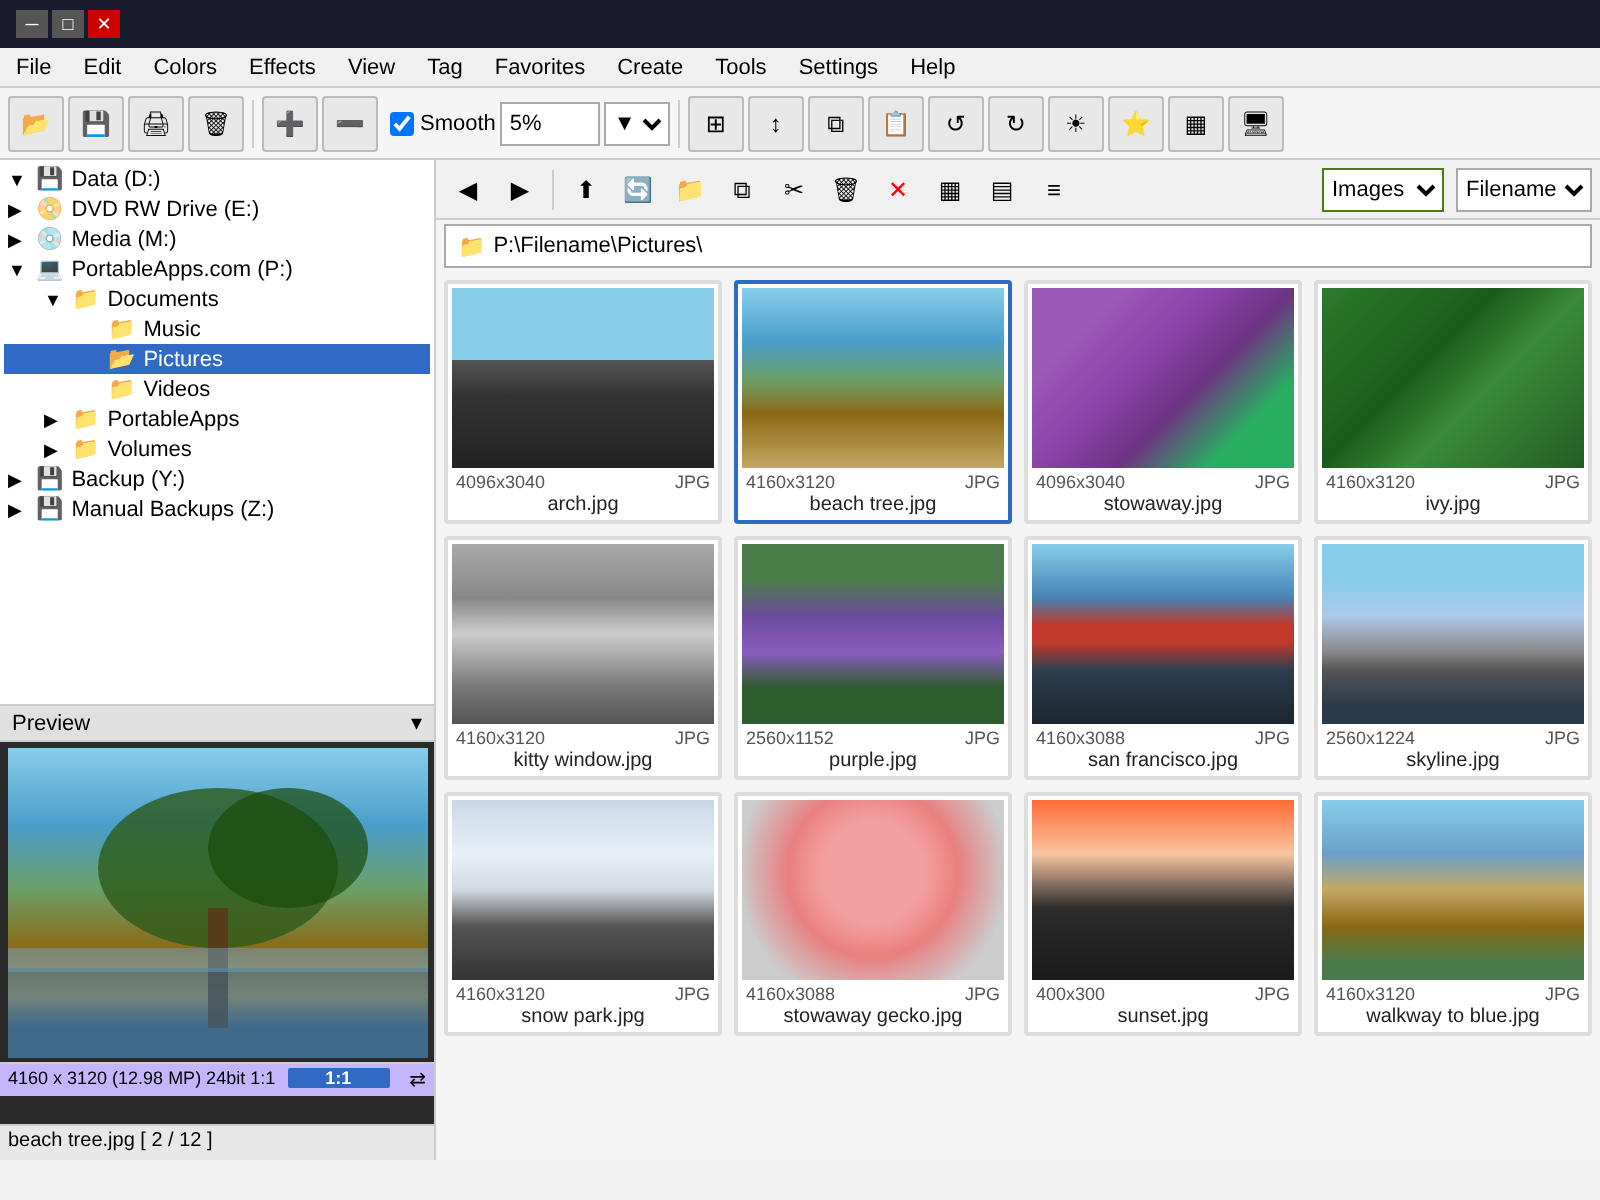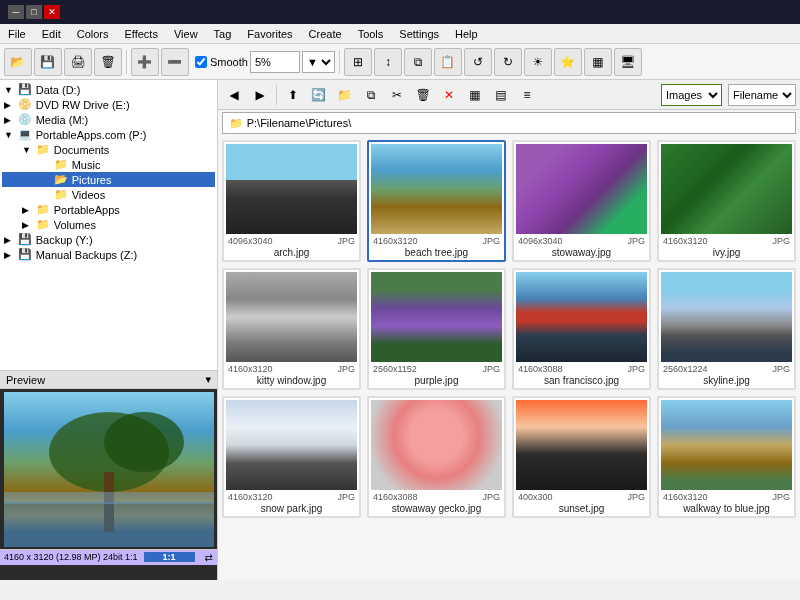--- a/index.html
+++ b/index.html
@@ -379,20 +379,23 @@
           </svg>
         </div>
       </div>
       <div id="preview-info">
         <span style="font-size:9px;">4160 x 3120 (12.98 MP)  24bit 1:1</span>
         <span class="ratio-badge">1:1</span>
         <span style="margin-left:auto; cursor:pointer;">⇄</span>
       </div>
     </div>
 
+    <div style="background:#e8e8e8; border-top:1px solid #ccc; padding:2px 4px; font-size:10px; height:18px;">
+      <span>beach tree.jpg [ 2 / 12 ]</span>
+    </div>
   </div>
 
   <div id="right-panel">
 
     <div id="nav-toolbar">
       <button class="nav-btn">◀</button>
       <button class="nav-btn">▶</button>
       <div class="nav-sep"></div>
       <button class="nav-btn">⬆</button>
       <button class="nav-btn">🔄</button>

